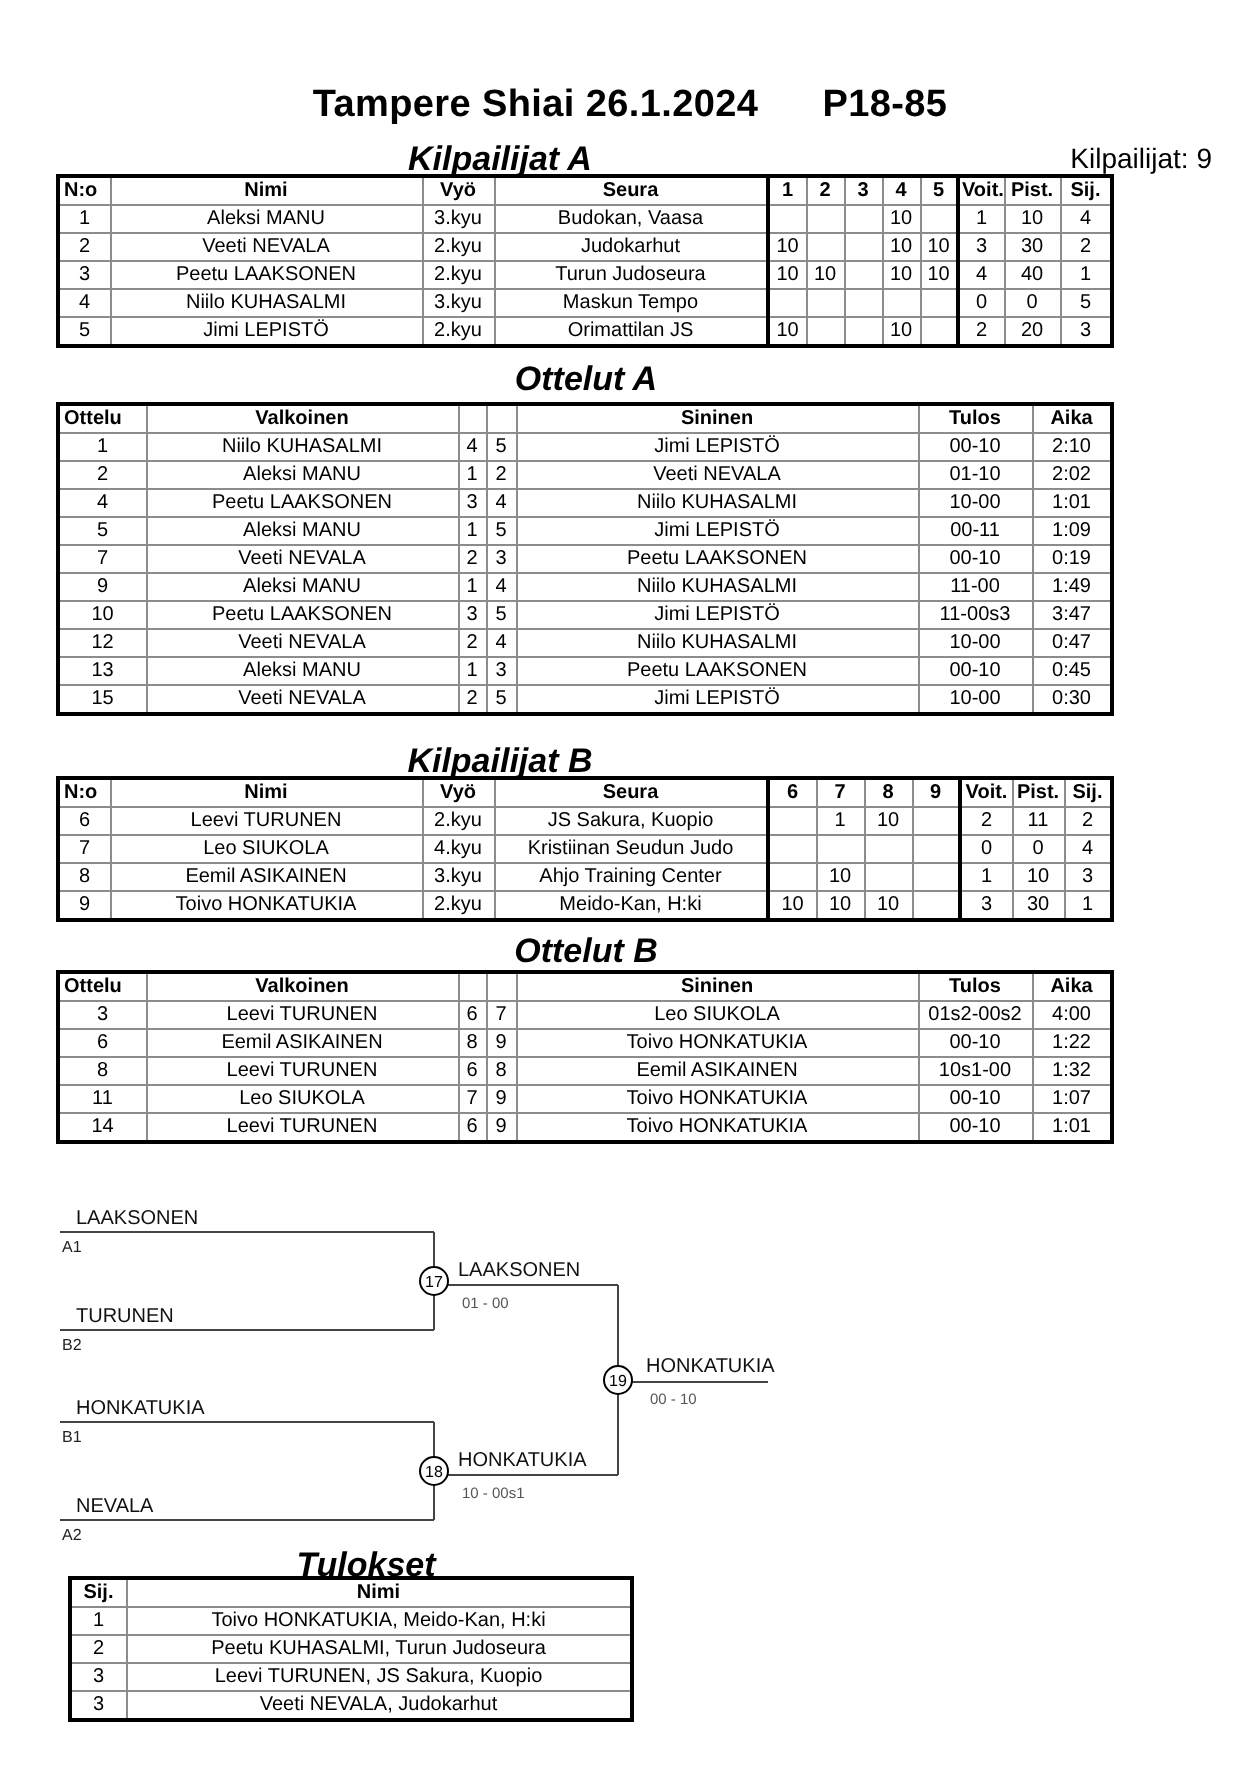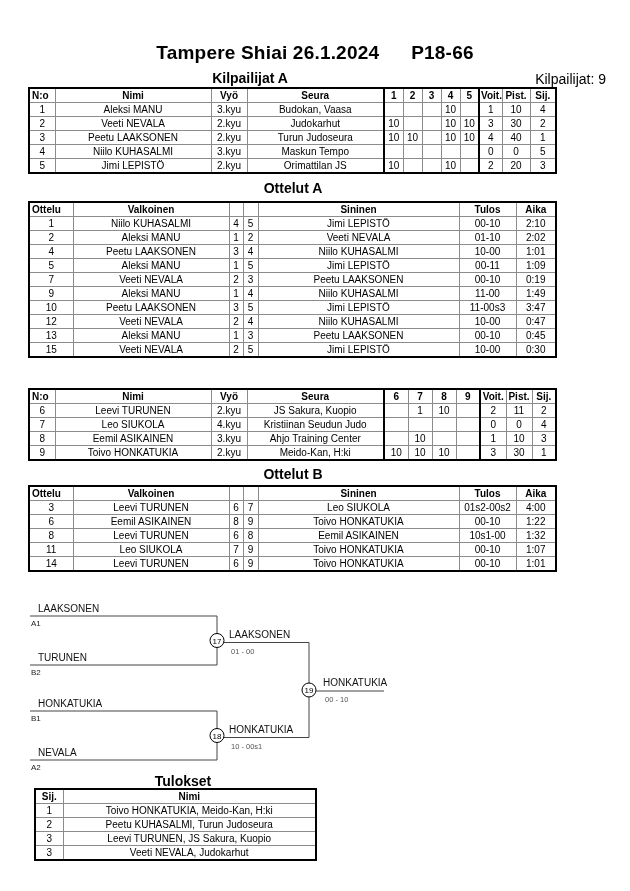--- a/index.html
+++ b/index.html
@@ -3,21 +3,21 @@
 <meta charset="utf-8">
 <style>
   html,body{margin:0;padding:0;background:#fff;}
   .page{
     position:relative;width:630px;height:891px;background:#ffffff;
     font-family:"Liberation Sans","DejaVu Sans",sans-serif;color:#000;overflow:hidden;
   }
   .title{position:absolute;top:42px;left:0;width:630px;text-align:center;
     font-size:19px;font-weight:bold;letter-spacing:0.2px;}
   .title .cat{margin-left:32px;}
-  .sec-heading{position:absolute;font-size:14px;font-weight:bold;text-align:center;}
+  .sec-heading{position:absolute;font-size:17px;font-weight:bold;text-align:center;font-style:italic;}
   .h-kilpa{top:70px;left:0;width:500px;}
   .h-otta{top:180px;left:43px;width:500px;}
   .h-kilpb{top:371px;left:0;width:500px;}
   .h-ottb{top:466px;left:43px;width:500px;}
   .h-tulokset{top:773px;left:0;width:366px;}
   .kilp-count{position:absolute;top:71px;left:500px;width:106px;text-align:right;font-size:14px;}
   table.t{position:absolute;border-collapse:collapse;table-layout:fixed;
     border:2px solid #000;background:#fff;}
   table.t th,table.t td{
     border:1px solid #8c8c8c;font-size:10px;height:13px;line-height:12px;
@@ -40,21 +40,21 @@
   svg .score{font-size:7.5px;fill:#555;}
   svg .mnum{font-size:8px;fill:#000;text-anchor:middle;}
   svg circle{fill:#fff;stroke:#000;stroke-width:1;}
 </style>
 </head>
 <body>
 
 <div class="page">
 
   <div class="title">
-    <span>Tampere Shiai  26.1.2024</span><span class="cat">P18-66</span>
+    <span>Tampere Shiai  26.1.2024</span><span class="cat">P18-85</span>
   </div>
 
   <div class="sec-heading h-kilpa">Kilpailijat A</div>
   <div class="kilp-count">Kilpailijat: 9</div>
 
   <table class="t pos-kilpa">
     <colgroup>
       <col style="width:26px">
         <col style="width:156px">
         <col style="width:36px">
@@ -268,20 +268,21 @@
           <td class="l">Veeti NEVALA</td>
           <td class="c">2</td>
           <td class="c">5</td>
           <td class="l">Jimi LEPISTÖ</td>
           <td class="c">10-00</td>
           <td class="c">0:30</td>
         </tr>
       </tbody>
   </table>
 
+  <div class="sec-heading h-kilpb">Kilpailijat B</div>
 
   <table class="t pos-kilpb">
     <colgroup>
       <col style="width:26px">
         <col style="width:156px">
         <col style="width:36px">
         <col style="width:137px">
       <col style="width:24px">
         <col style="width:24px">
         <col style="width:24px">

